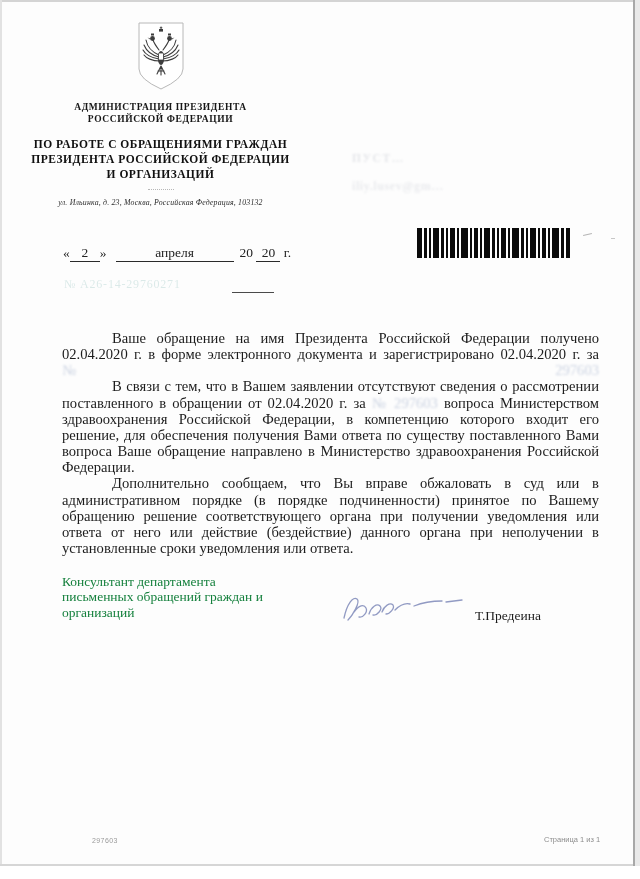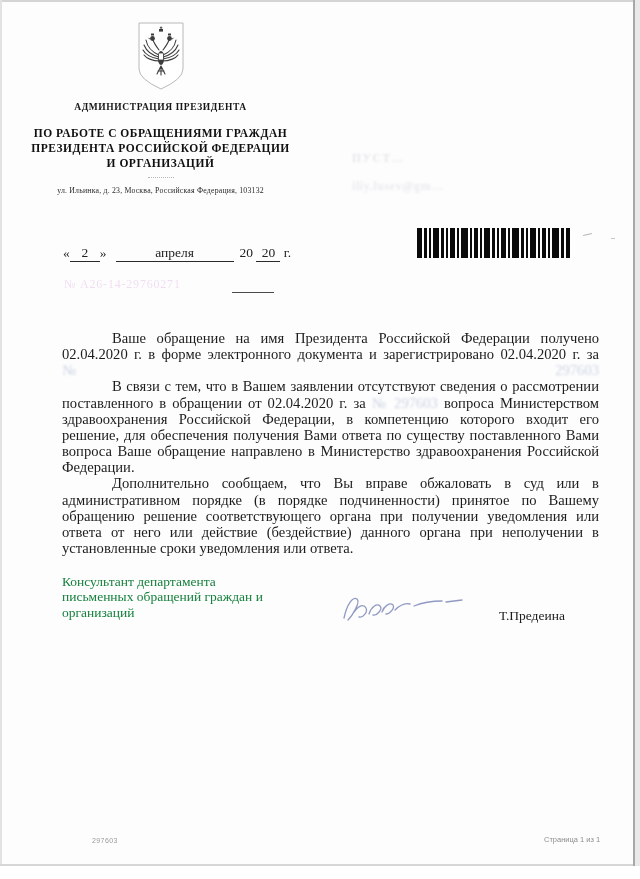--- a/index.html
+++ b/index.html
@@ -13,52 +13,52 @@
   .edge-right-band{position:absolute;right:0;top:0;width:5px;height:100%;background:#e9e9e9;}
   .edge-right-line{position:absolute;right:5px;top:0;width:2px;height:100%;background:#a8a8a8;}
 
   
   .letterhead{position:absolute;left:18px;top:22px;width:285px;text-align:center;}
   .emblem{width:46px;height:68px;margin:0 auto;display:block;}
   .org{margin-top:12px;font-size:9.5px;font-weight:bold;letter-spacing:.6px;line-height:11.5px;color:#161616;}
   .dept{margin-top:12px;font-weight:bold;font-size:11.5px;line-height:15.2px;letter-spacing:.5px;color:#101010;}
   .dept .wide{letter-spacing:2.8px;}
   .mini-dash{margin:6px auto 0;width:26px;border-top:1px dotted #9a9a9a;opacity:.7;}
-  .address{margin-top:8px;font-size:7.8px;letter-spacing:.2px;color:#2a2a2a;}
+  .address{margin-top:8px;font-size:7.8px;letter-spacing:.2px;color:#2a2a2a;font-style:italic;}
 
   
   .recip1{position:absolute;left:352px;top:152px;font-weight:bold;font-size:11.5px;letter-spacing:1.6px;
           color:#8f95a5;opacity:.22;filter:blur(1.2px);}
   .recip2{position:absolute;left:352px;top:179px;font-weight:bold;font-size:12px;letter-spacing:.6px;
           color:#8f95a5;opacity:.18;filter:blur(1.3px);}
 
   
   .barcode{position:absolute;left:417px;top:228px;}
   .bc-mark1{position:absolute;left:583px;top:234px;width:9px;border-top:1.2px solid #b5b5b5;transform:rotate(-14deg);}
   .bc-mark2{position:absolute;left:611px;top:238px;width:4px;border-top:1.2px solid #c7c7c7;}
 
   
   .dateline{position:absolute;left:63px;top:245px;font-size:13.5px;white-space:nowrap;color:#222;}
   .uday{display:inline-block;min-width:30px;text-align:center;border-bottom:1.2px solid #2a2a2a;}
   .umonth{display:inline-block;min-width:118px;text-align:center;border-bottom:1.2px solid #2a2a2a;margin:0 3px 0 9px;}
   .uyear{display:inline-block;min-width:24px;text-align:center;border-bottom:1.2px solid #2a2a2a;}
   .yrpre{margin-left:3px;}
-  .ref-number{position:absolute;left:64px;top:277px;font-size:12px;color:#a21caf;opacity:.14;filter:blur(.4px);letter-spacing:.8px;}
+  .ref-number{position:absolute;left:64px;top:277px;font-size:12px;color:#0f766e;opacity:.14;filter:blur(.4px);letter-spacing:.8px;}
   .ref-line{position:absolute;left:232px;top:292px;width:42px;border-top:1.5px solid #4a4a4a;}
 
   
   .body{position:absolute;left:62px;top:330px;width:537px;font-size:14.6px;line-height:16.15px;text-align:justify;color:#1c1c1c;}
   .body p{margin:0;text-indent:50px;}
   .p1{text-align-last:justify;}
   .faded-inline{color:#8fa0c0;opacity:.45;filter:blur(.8px);}
 
   
   .signoff{position:absolute;left:62px;top:574px;font-size:13.5px;line-height:15.3px;color:#15803d;}
   .signature-svg{position:absolute;left:338px;top:590px;}
-  .sign-name{position:absolute;left:499px;top:608px;font-size:13.5px;color:#1c1c1c;}
+  .sign-name{position:absolute;left:475px;top:608px;font-size:13.5px;color:#1c1c1c;}
 
   
   .footer-num{position:absolute;left:92px;top:837px;font-family:"Liberation Sans",sans-serif;font-size:7px;color:#9a9a9a;letter-spacing:.4px;}
   .footer-page{position:absolute;left:544px;top:835px;font-family:"Liberation Sans",sans-serif;font-size:7.5px;color:#8d8d8d;}
 </style>
 </head>
 <body>
 
 <div class="page">
 
@@ -93,20 +93,21 @@
         <rect x="13" y="11.5" width="3" height="2"></rect>
         <rect x="30" y="11.5" width="3" height="2"></rect>
         <rect x="21" y="7" width="4" height="2.6"></rect>
         <rect x="22.6" y="4.5" width="0.9" height="2.6"></rect>
         <rect x="21.8" y="5.3" width="2.5" height="0.9"></rect>
       </g>
       <rect x="20.5" y="31" width="5" height="7" rx="1" fill="#ffffff" stroke="#3d3d3d" stroke-width="0.8"></rect>
     </svg>
     <div class="org">
       <div>АДМИНИСТРАЦИЯ ПРЕЗИДЕНТА</div>
+      <div>РОССИЙСКОЙ ФЕДЕРАЦИИ</div>
     </div>
     <div class="dept">
       <div>ПО РАБОТЕ С ОБРАЩЕНИЯМИ ГРАЖДАН</div>
       <div>ПРЕЗИДЕНТА РОССИЙСКОЙ ФЕДЕРАЦИИ</div>
       <div>И ОРГАНИЗАЦИЙ</div>
     </div>
     <div class="mini-dash"></div>
     <div class="address">ул. Ильинка, д. 23, Москва, Российская Федерация, 103132</div>
   </div>
 

